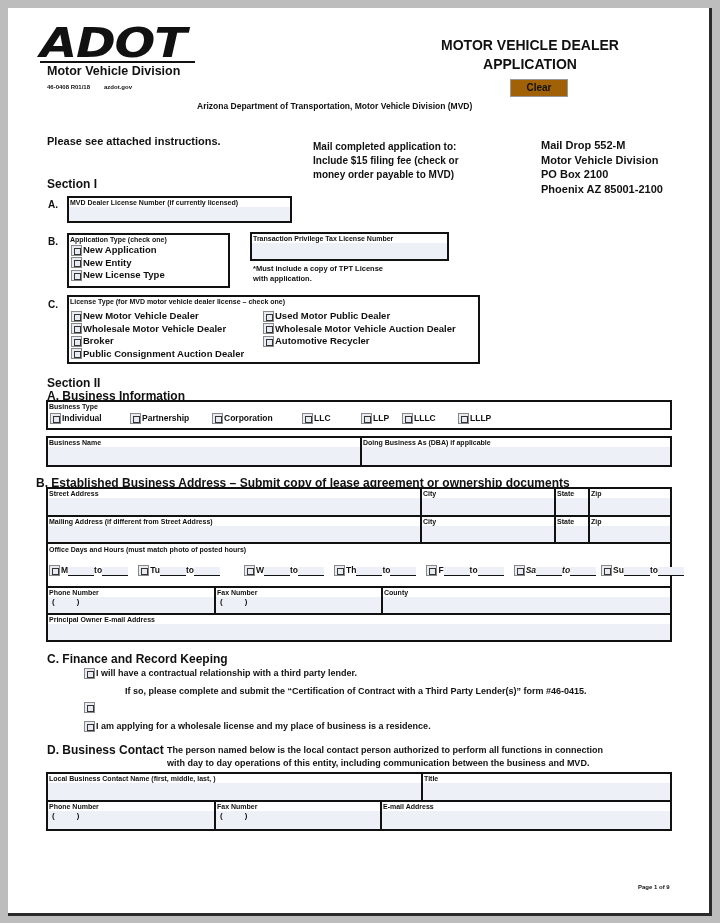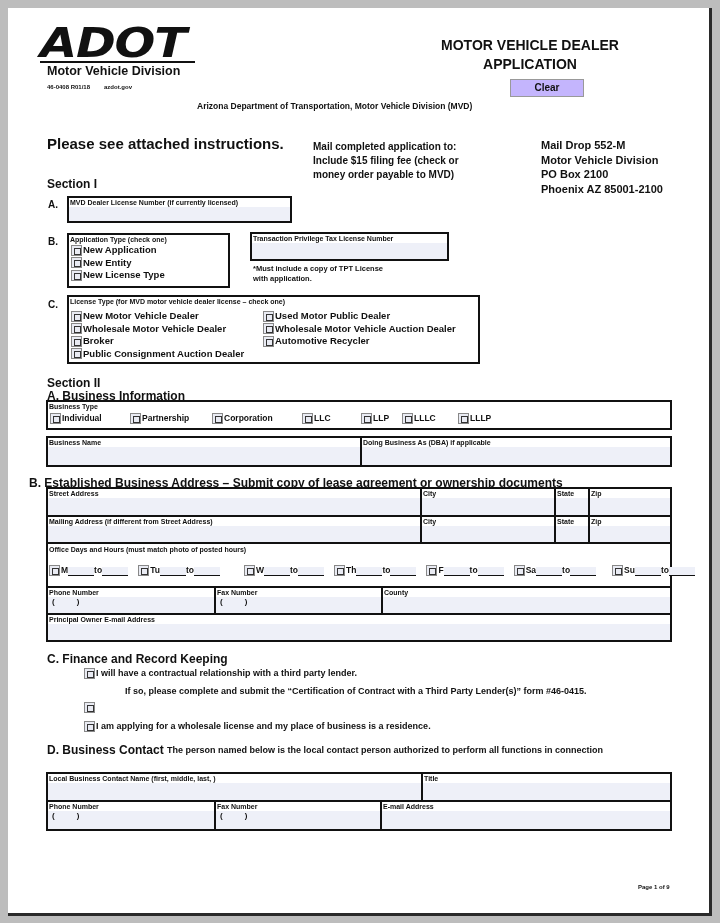--- a/index.html
+++ b/index.html
@@ -7,24 +7,24 @@
     body { background: #bdbdbd; font-family: "Liberation Sans", "DejaVu Sans", sans-serif; color: #111; position: relative; }
     .sheet { position: absolute; left: 8px; top: 8px; width: 704px; height: 908px; background: #fff;
       border-right: 3px solid #2a2a2a; border-bottom: 3px solid #2a2a2a; }
     .abs { position: absolute; }
     .logo { left: 40px; top: 24px; font-family: "DejaVu Sans", sans-serif; font-weight: 900; font-style: italic; font-size: 40px; letter-spacing: -1px; line-height: 38px; transform: scaleX(1.2); transform-origin: left; }
     .logo-rule { left: 40px; top: 61px; width: 155px; height: 2px; background: #111; }
     .division { left: 47px; top: 64px; font-weight: bold; font-size: 12.5px; }
     .formno { left: 47px; top: 84px; font-size: 6px; font-weight: bold; }
     .site { left: 104px; top: 84px; font-size: 6px; font-weight: bold; }
     .title { left: 410px; top: 36px; width: 240px; text-align: center; font-weight: bold; font-size: 14px; line-height: 19px; }
-    .clear-btn { left: 510px; top: 79px; width: 74px; height: 18px; background: #c4b5fd; border: 1px solid #999;
+    .clear-btn { left: 510px; top: 79px; width: 58px; height: 18px; background: #a16207; border: 1px solid #999;
       font-size: 10px; font-weight: bold; text-align: center; line-height: 16px; cursor: pointer; }
     .agency { left: 197px; top: 101px; font-size: 8.5px; font-weight: bold; }
-    .instr { left: 47px; top: 135px; font-size: 15px; font-weight: bold; }
+    .instr { left: 47px; top: 135px; font-size: 11px; font-weight: bold; }
     .mail { left: 313px; top: 140px; font-size: 10px; font-weight: bold; line-height: 14px; }
     .addr { left: 541px; top: 138px; font-size: 11px; font-weight: bold; line-height: 14.5px; }
     .sec { font-size: 12px; font-weight: bold; }
     .letter { font-size: 10px; font-weight: bold; }
     .box { border: 2px solid #111; }
     .fill { background: #eef0f8; }
     .lbl { font-size: 7px; font-weight: bold; padding-left: 1px; line-height: 9px; white-space: nowrap; }
     .cb { display: inline-block; width: 11px; height: 11px; border: 1px solid #888; background: #e9ebf3; vertical-align: middle; position: relative; margin-right: 1px; }
     .cb::after { content: ""; position: absolute; left: 2px; top: 2px; width: 5px; height: 5px; border: 1px solid #333; }
     .opt { font-size: 9.5px; font-weight: bold; line-height: 12.5px; white-space: nowrap; }
@@ -121,21 +121,21 @@
 <div class="abs box" style="left:46px;top:436px;width:626px;height:31px;">
   <div class="abs fill" style="left:0;top:0;width:312px;height:27px;">
     <div class="lbl" style="background:#fff;">Business Name</div>
   </div>
   <div class="abs vline" style="left:312px;top:0;height:27px;"></div>
   <div class="abs fill" style="left:314px;top:0;width:308px;height:27px;">
     <div class="lbl" style="background:#fff;">Doing Business As (DBA) if applicable</div>
   </div>
 </div>
 
-<div class="abs sec" style="left:29px;top:476px;">B. Established Business Address – Submit copy of lease agreement or ownership documents</div>
+<div class="abs sec" style="left:36px;top:476px;">B. Established Business Address – Submit copy of lease agreement or ownership documents</div>
 
 <div class="abs box" style="left:46px;top:487px;width:626px;height:155px;">
 
   <div class="abs fill" style="left:0;top:0;width:372px;height:26px;">
       <div class="lbl" style="background:#fff;">Street Address</div>
     </div>
   <div class="abs vline" style="left:372px;top:0;height:26px;"></div>
   <div class="abs fill" style="left:374px;top:0;width:132px;height:26px;">
       <div class="lbl" style="background:#fff;">City</div>
     </div>
@@ -166,21 +166,21 @@
     </div>
   <div class="abs hline" style="left:0;top:53px;width:622px;"></div>
 
   <div class="abs lbl" style="left:0;top:56px;">Office Days and Hours (must match photo of posted hours)</div>
   <div class="abs opt8" style="left:1px;top:76px;display:flex;gap:4px;">
     <span style="margin-right:6px;"><span class="cb"></span><span>M</span><span class="ul"></span><span>to</span><span class="ul"></span></span>
     <span style="margin-right:20px;"><span class="cb"></span><span>Tu</span><span class="ul"></span><span>to</span><span class="ul"></span></span>
     <span style="margin-right:6px;"><span class="cb"></span><span>W</span><span class="ul"></span><span>to</span><span class="ul"></span></span>
     <span style="margin-right:6px;"><span class="cb"></span><span>Th</span><span class="ul"></span><span>to</span><span class="ul"></span></span>
     <span style="margin-right:6px;"><span class="cb"></span><span>F</span><span class="ul"></span><span>to</span><span class="ul"></span></span>
-    <span style="margin-right:12px;"><span class="cb"></span><span>Sa</span><span class="ul"></span><span>to</span><span class="ul"></span></span>
+    <span style="margin-right:1px;font-style:italic;"><span class="cb"></span><span>Sa</span><span class="ul"></span><span>to</span><span class="ul"></span></span>
     <span><span class="cb"></span><span>Su</span><span class="ul"></span><span>to</span><span class="ul"></span></span>
   </div>
   <div class="abs hline" style="left:0;top:97px;width:622px;"></div>
 
   <div class="abs fill" style="left:0;top:99px;width:166px;height:25px;">
     <div class="lbl" style="background:#fff;">Phone Number</div>
     <div class="paren" style="padding-left:4px;"><span>(</span><span style="display:inline-block;width:22px;"></span><span>)</span></div>
   </div>
   <div class="abs vline" style="left:166px;top:99px;height:25px;"></div>
   <div class="abs fill" style="left:168px;top:99px;width:165px;height:25px;">
@@ -200,20 +200,21 @@
 
 <div class="abs sec" style="left:47px;top:652px;">C. Finance and Record Keeping</div>
 <div class="abs fin" style="left:84px;top:668px;"><span class="cb"></span><span>I will have a contractual relationship with a third party lender.</span></div>
 <div class="abs fin" style="left:125px;top:686px;">If so, please complete and submit the “Certification of Contract with a Third Party Lender(s)” form #46-0415.</div>
 <div class="abs fin" style="left:84px;top:702px;"><span class="cb"></span></div>
 <div class="abs fin" style="left:84px;top:721px;"><span class="cb"></span><span>I am applying for a wholesale license and my place of business is a residence.</span></div>
 
 <div class="abs sec" style="left:47px;top:743px;">D. Business Contact</div>
 <div class="abs fin" style="left:167px;top:744px;line-height:13px;">
   <div>The person named below is the local contact person authorized to perform all functions in connection</div>
+  <div>with day to day operations of this entity, including communication between the business and MVD.</div>
 </div>
 
 <div class="abs box" style="left:46px;top:772px;width:626px;height:59px;">
   <div class="abs fill" style="left:0;top:0;width:373px;height:26px;">
       <div class="lbl" style="background:#fff;">Local Business Contact Name (first, middle, last, )</div>
     </div>
   <div class="abs vline" style="left:373px;top:0;height:26px;"></div>
   <div class="abs fill" style="left:375px;top:0;width:247px;height:26px;">
       <div class="lbl" style="background:#fff;">Title</div>
     </div>

